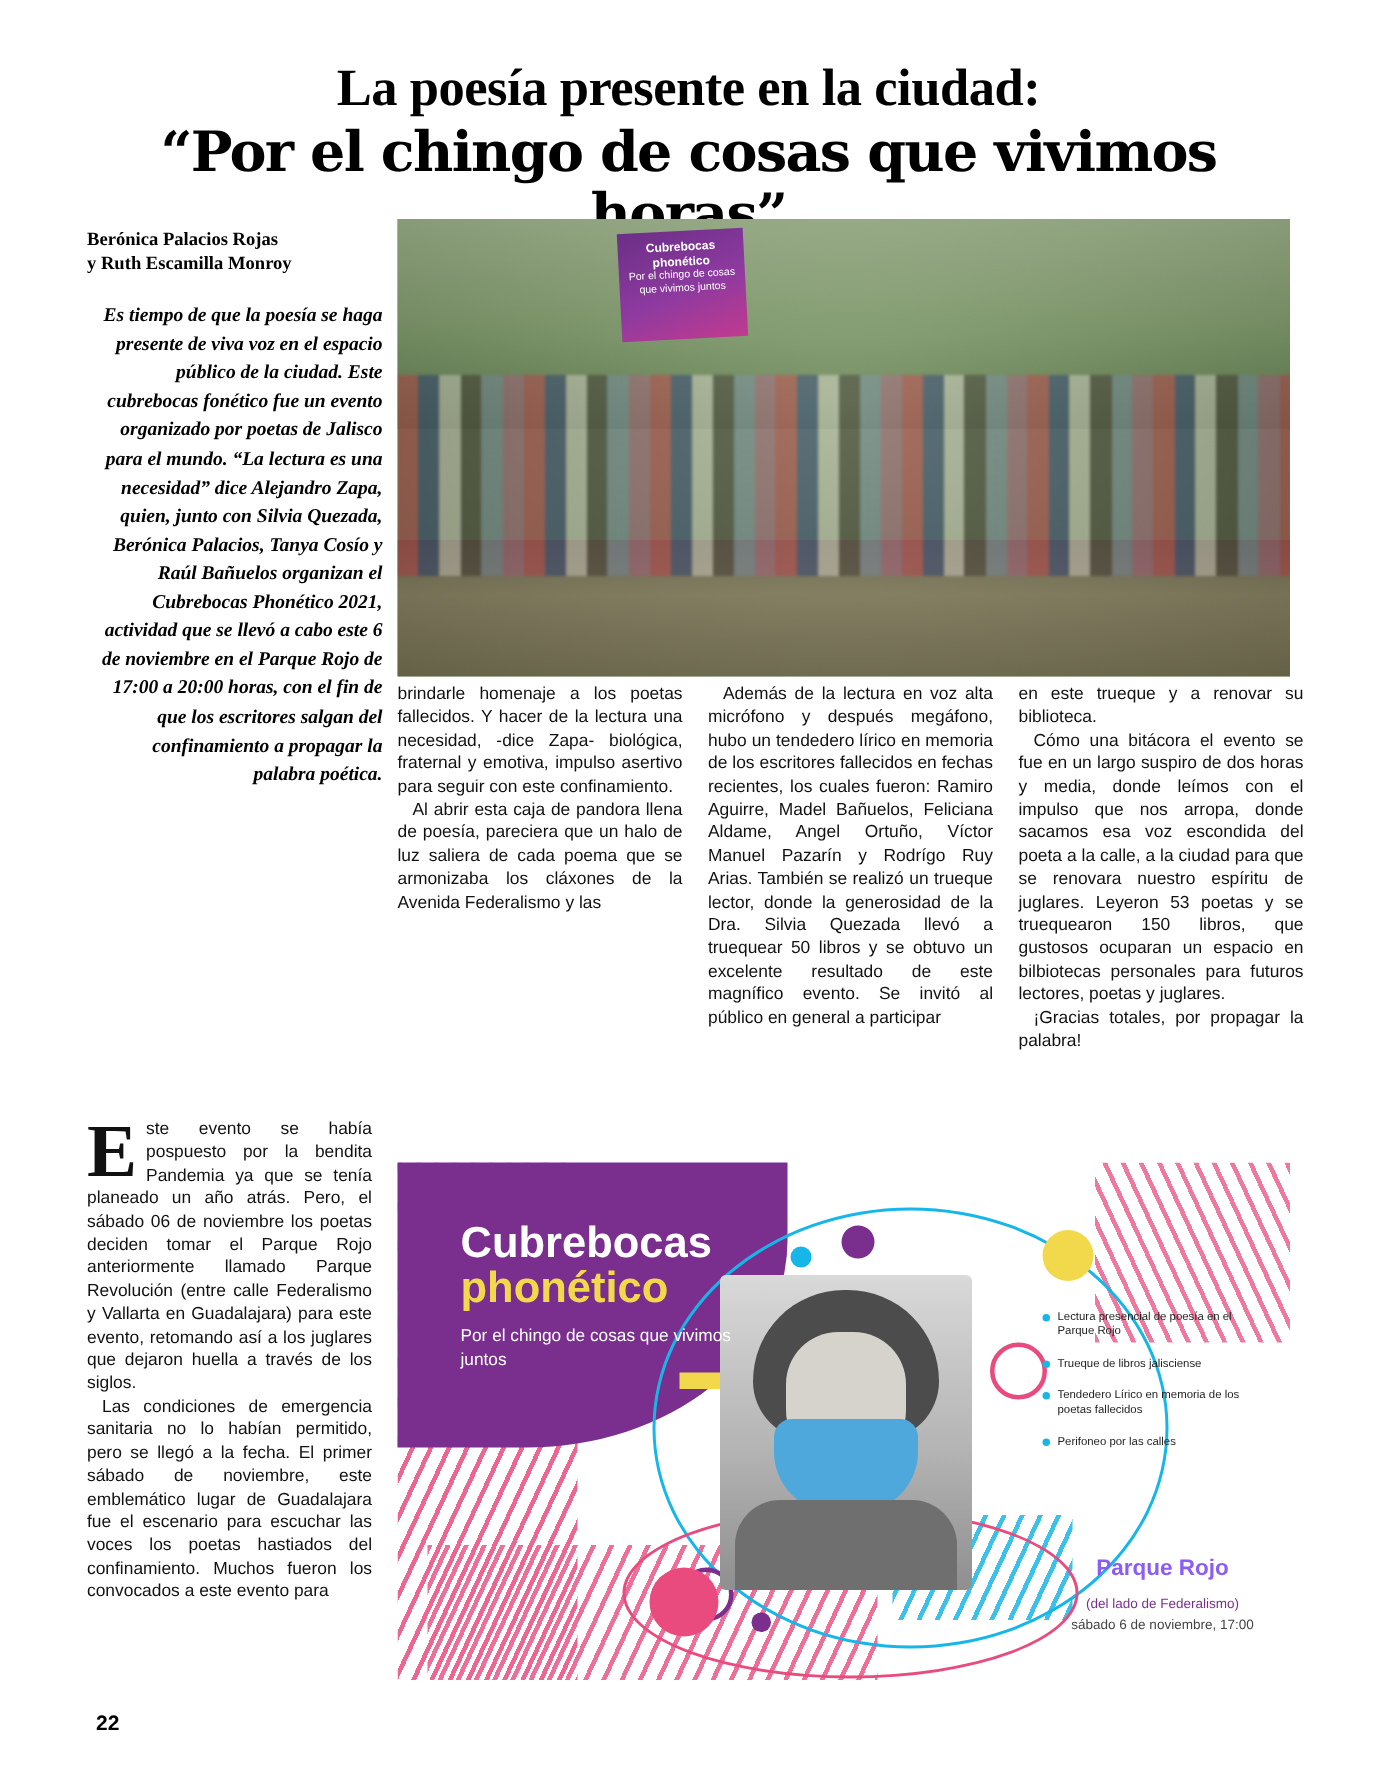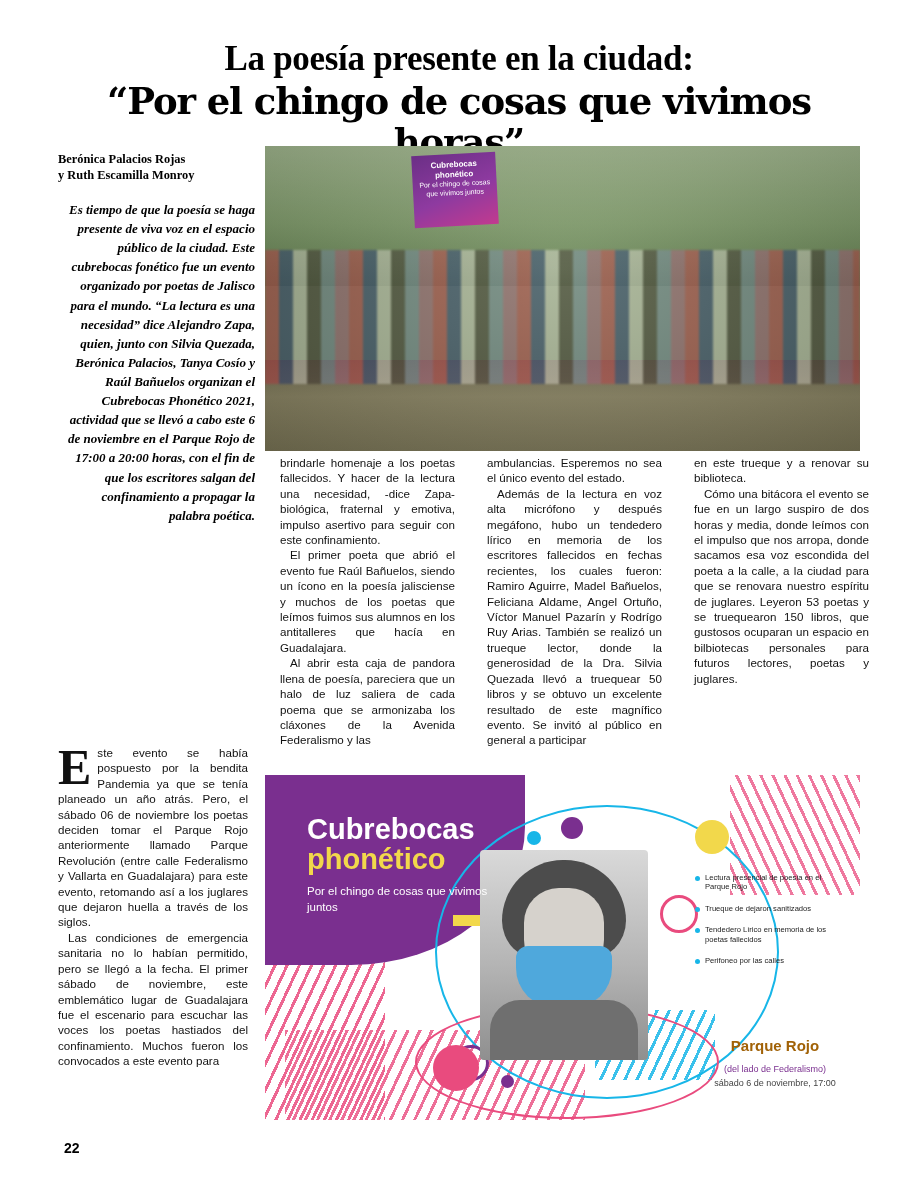--- a/index.html
+++ b/index.html
@@ -140,21 +140,21 @@
   .col {
     position: absolute;
     top: 0;
     width: 190px;
     font-family: "Liberation Sans", sans-serif;
     font-size: 11.6px;
     line-height: 1.33;
     text-align: justify;
     color: #111;
   }
-  .col p { margin: 0 0 0 15px; text-indent: 10px; }
+  .col p { margin: 0 0 0 0; text-indent: 10px; }
   .col p.first { text-indent: 0; }
   .col2 { left: 207px; }
   .col3 { left: 414px; }
   .col4 { left: 621px; }
 
   
   .col-lower {
     position: absolute;
     left: 58px;
     top: 745px;
@@ -264,21 +264,21 @@
   }
   .poster .bullets div { margin-bottom: 12px; padding-left: 10px; position: relative; }
   .poster .bullets div::before {
     content: ""; position: absolute; left: 0; top: 3px;
     width: 5px; height: 5px; border-radius: 50%; background: #17b6e8;
   }
   .poster .venue {
     position: absolute; left: 430px; bottom: 32px; width: 160px;
     font-family: "Liberation Sans", sans-serif; text-align: center;
   }
-  .poster .venue .v1 { color: #a16207; font-weight: bold; font-size: 15px; }
+  .poster .venue .v1 { color: #8b5cf6; font-weight: bold; font-size: 15px; }
   .poster .venue .v2 { color: #7a2f8f; font-size: 9px; margin-top: 10px; }
   .poster .venue .v3 { color: #444; font-size: 9px; margin-top: 4px; }
   .poster .arc {
     position: absolute; right: -60px; bottom: -70px; width: 230px; height: 230px;
     border-radius: 50%; border: 3px solid #e94b7e; border-left-color: transparent; border-top-color: transparent;
   }
 
   
   .footer {
     position: absolute;
@@ -320,30 +320,29 @@
     <div class="banner">
       <b>Cubrebocas</b>
       <b>phonético</b>
       <span>Por el chingo de cosas que vivimos juntos</span>
     </div>
   </div>
 
   <div class="cols">
     <div class="col col2">
       <p class="first">brindarle homenaje a los poetas fallecidos. Y hacer de la lectura una necesidad, -dice Zapa- biológica, fraternal y emotiva, impulso asertivo para seguir con este confinamiento.</p>
-      <p>El primer poeta que abrió el evento fue Raúl Bañuelos, siendo un ícono en la poesía jalisciense y muchos de los poetas que leímos fuimos sus alumnos en los antitalleres que hacía en Guadalajara.</p>
       <p>Al abrir esta caja de pandora llena de poesía, pareciera que un halo de luz saliera de cada poema que se armonizaba los cláxones de la Avenida Federalismo y las</p>
     </div>
     <div class="col col3">
-      <p class="first">ambulancias. Esperemos no sea el único evento del estado.</p>
       <p>Además de la lectura en voz alta micrófono y después megáfono, hubo un tendedero lírico en memoria de los escritores fallecidos en fechas recientes, los cuales fueron: Ramiro Aguirre, Madel Bañuelos, Feliciana Aldame, Angel Ortuño, Víctor Manuel Pazarín y Rodrígo Ruy Arias. También se realizó un trueque lector, donde la generosidad de la Dra. Silvia Quezada llevó a truequear 50 libros y se obtuvo un excelente resultado de este magnífico evento. Se invitó al público en general a participar</p>
     </div>
     <div class="col col4">
       <p class="first">en este trueque y a renovar su biblioteca.</p>
       <p>Cómo una bitácora el evento se fue en un largo suspiro de dos horas y media, donde leímos con el impulso que nos arropa, donde sacamos esa voz escondida del poeta a la calle, a la ciudad para que se renovara nuestro espíritu de juglares. Leyeron 53 poetas y se truequearon 150 libros, que gustosos ocuparan un espacio en bilbiotecas personales para futuros lectores, poetas y juglares.</p>
+      <p>¡Gracias totales, por propagar la palabra!</p>
     </div>
   </div>
 
   <div class="col-lower">
     <p class="first">
       <span class="dropcap">E</span><span>ste evento se había pospuesto por la bendita Pandemia ya que se tenía planeado un año atrás. Pero, el sábado 06 de noviembre los poetas deciden tomar el Parque Rojo anteriormente llamado Parque Revolución (entre calle Federalismo y Vallarta en Guadalajara) para este evento, retomando así a los juglares que dejaron huella a través de los siglos.</span>
     </p>
     <p>Las condiciones de emergencia sanitaria no lo habían permitido, pero se llegó a la fecha. El primer sábado de noviembre, este emblemático lugar de Guadalajara fue el escenario para escuchar las voces los poetas hastiados del confinamiento. Muchos fueron los convocados a este evento para</p>
   </div>
 
@@ -373,21 +372,21 @@
     </div>
 
     <div class="title-block">
       <div class="t1">Cubrebocas</div>
       <div class="t2">phonético</div>
       <div class="t3">Por el chingo de cosas que vivimos juntos</div>
     </div>
 
     <div class="bullets">
       <div>Lectura presencial de poesía en el Parque Rojo</div>
-      <div>Trueque de dejaron sanitizados</div>
+      <div>Trueque de libros jalisciense</div>
       <div>Tendedero Lírico en memoria de los poetas fallecidos</div>
       <div>Perifoneo por las calles</div>
     </div>
 
     <div class="venue">
       <div class="v1">Parque Rojo</div>
       <div class="v2">(del lado de Federalismo)</div>
       <div class="v3">sábado 6 de noviembre, 17:00</div>
     </div>
 

